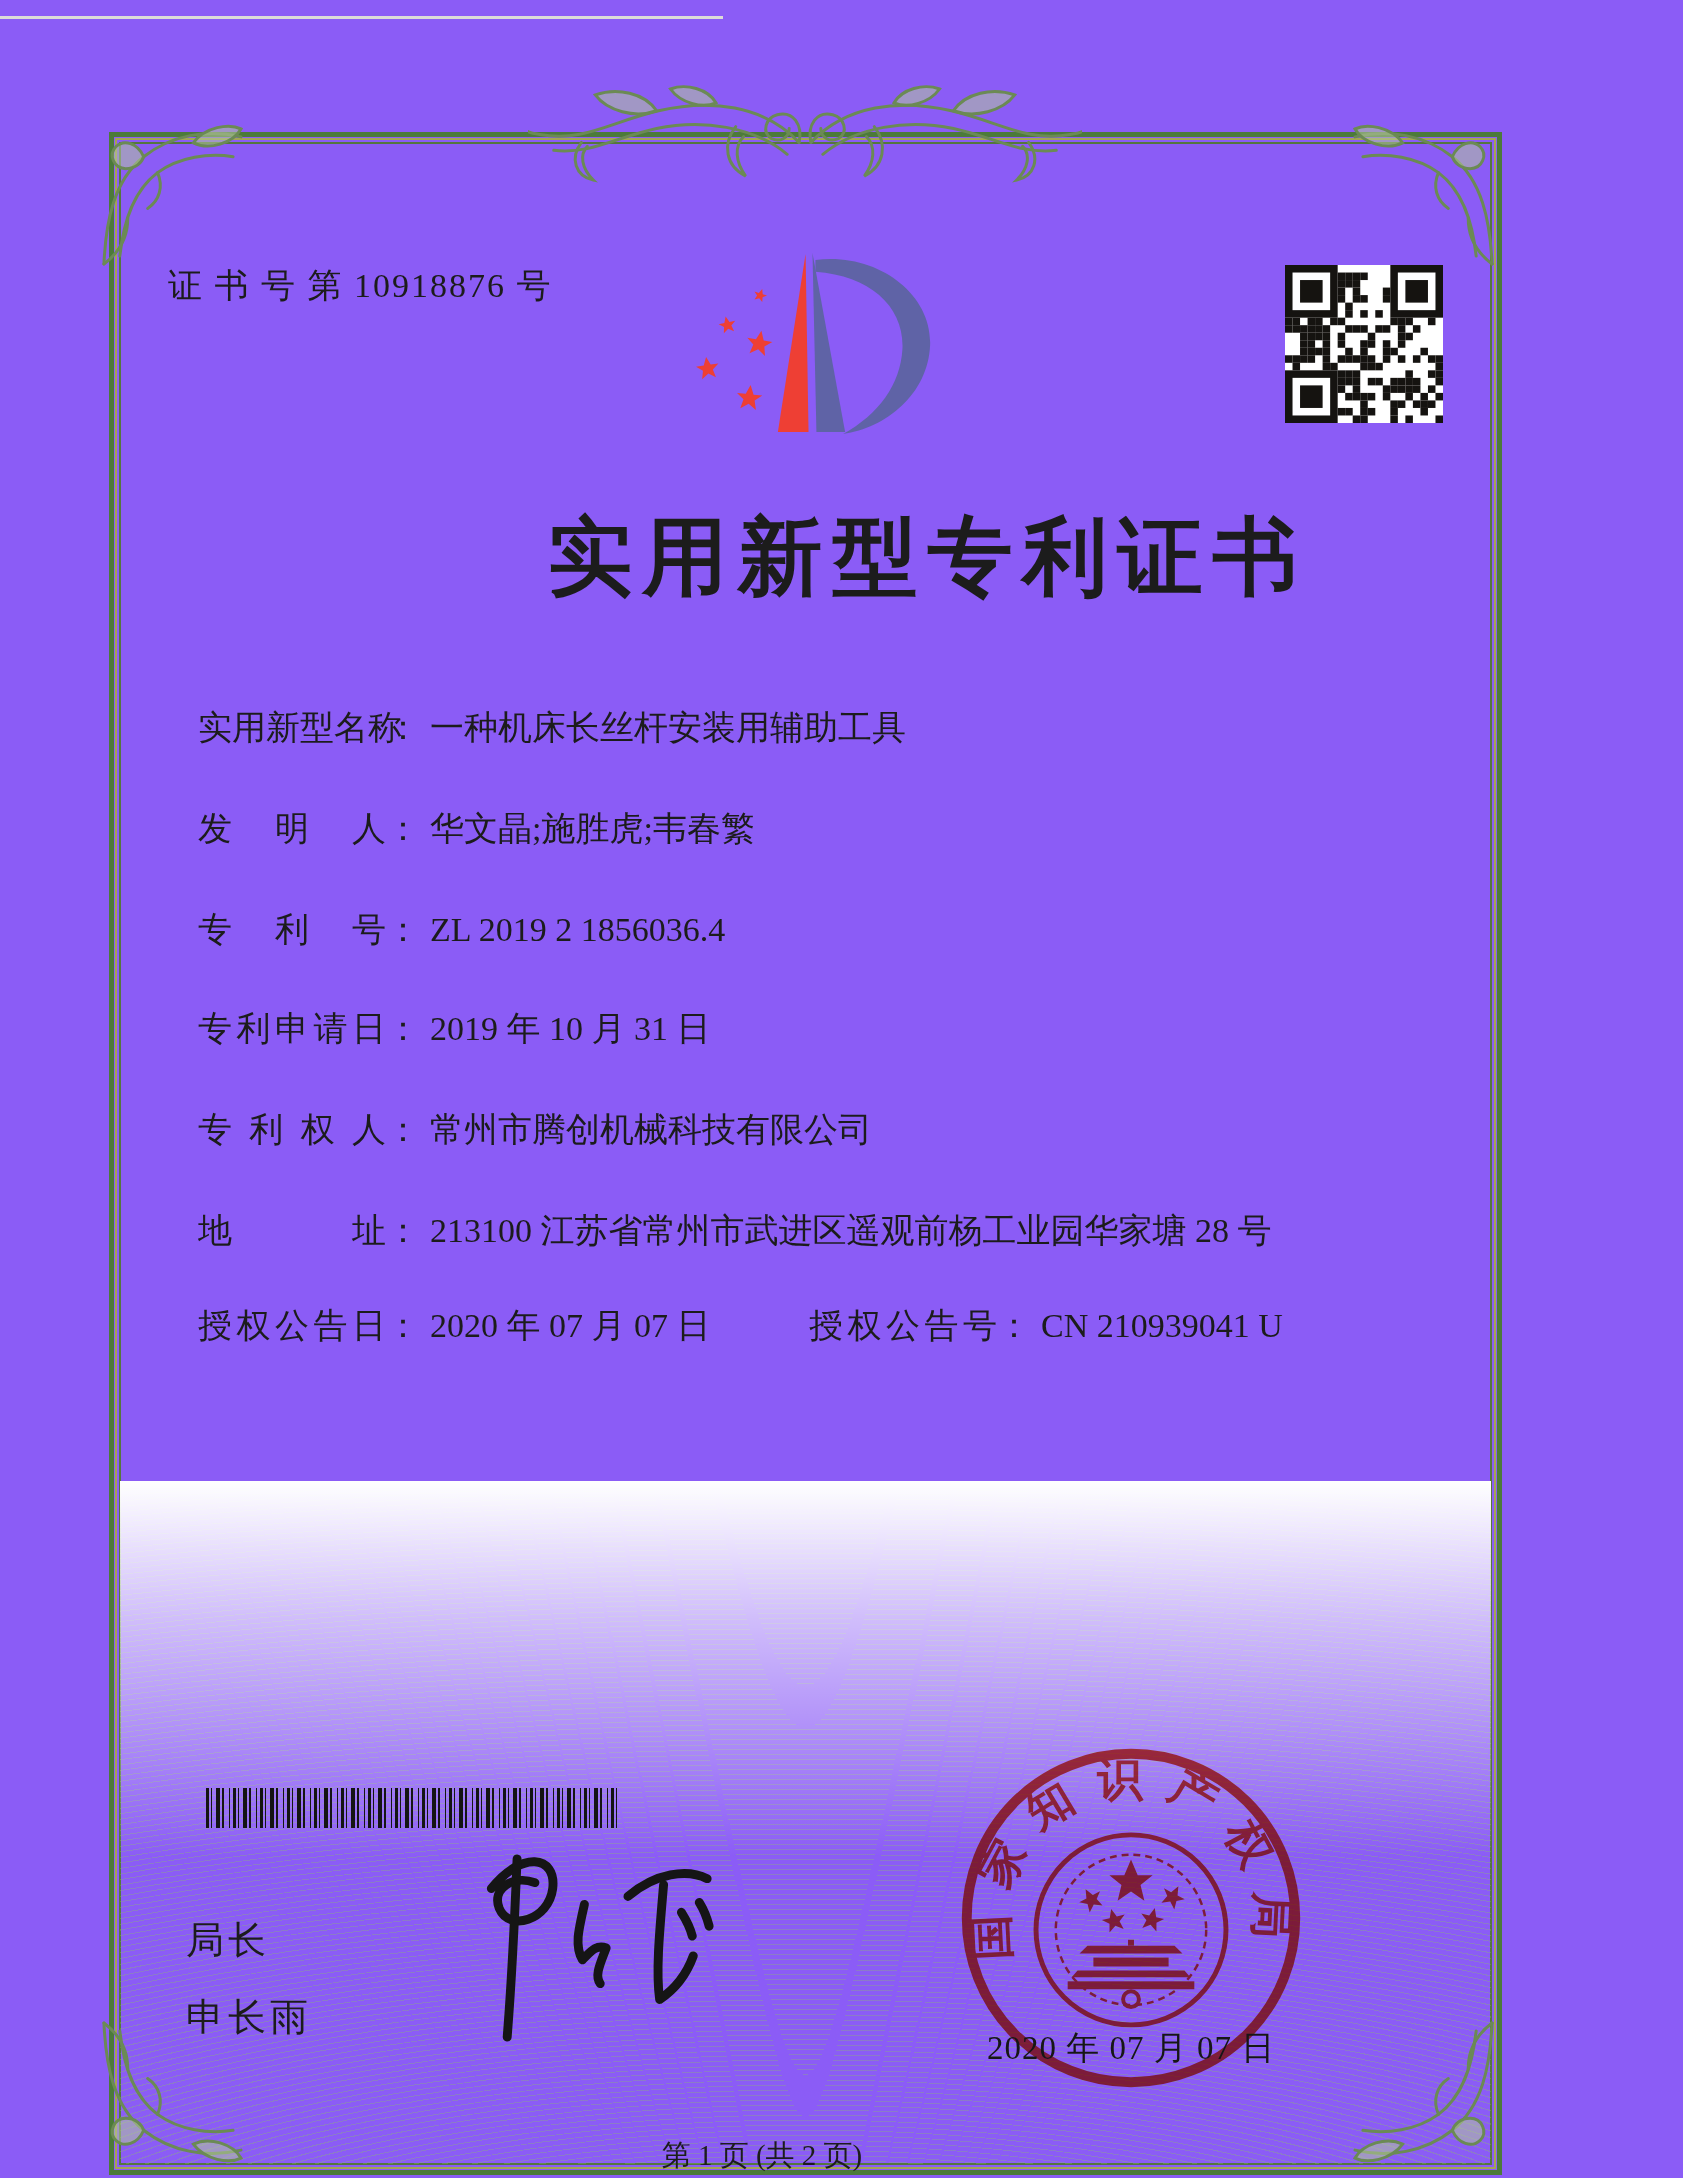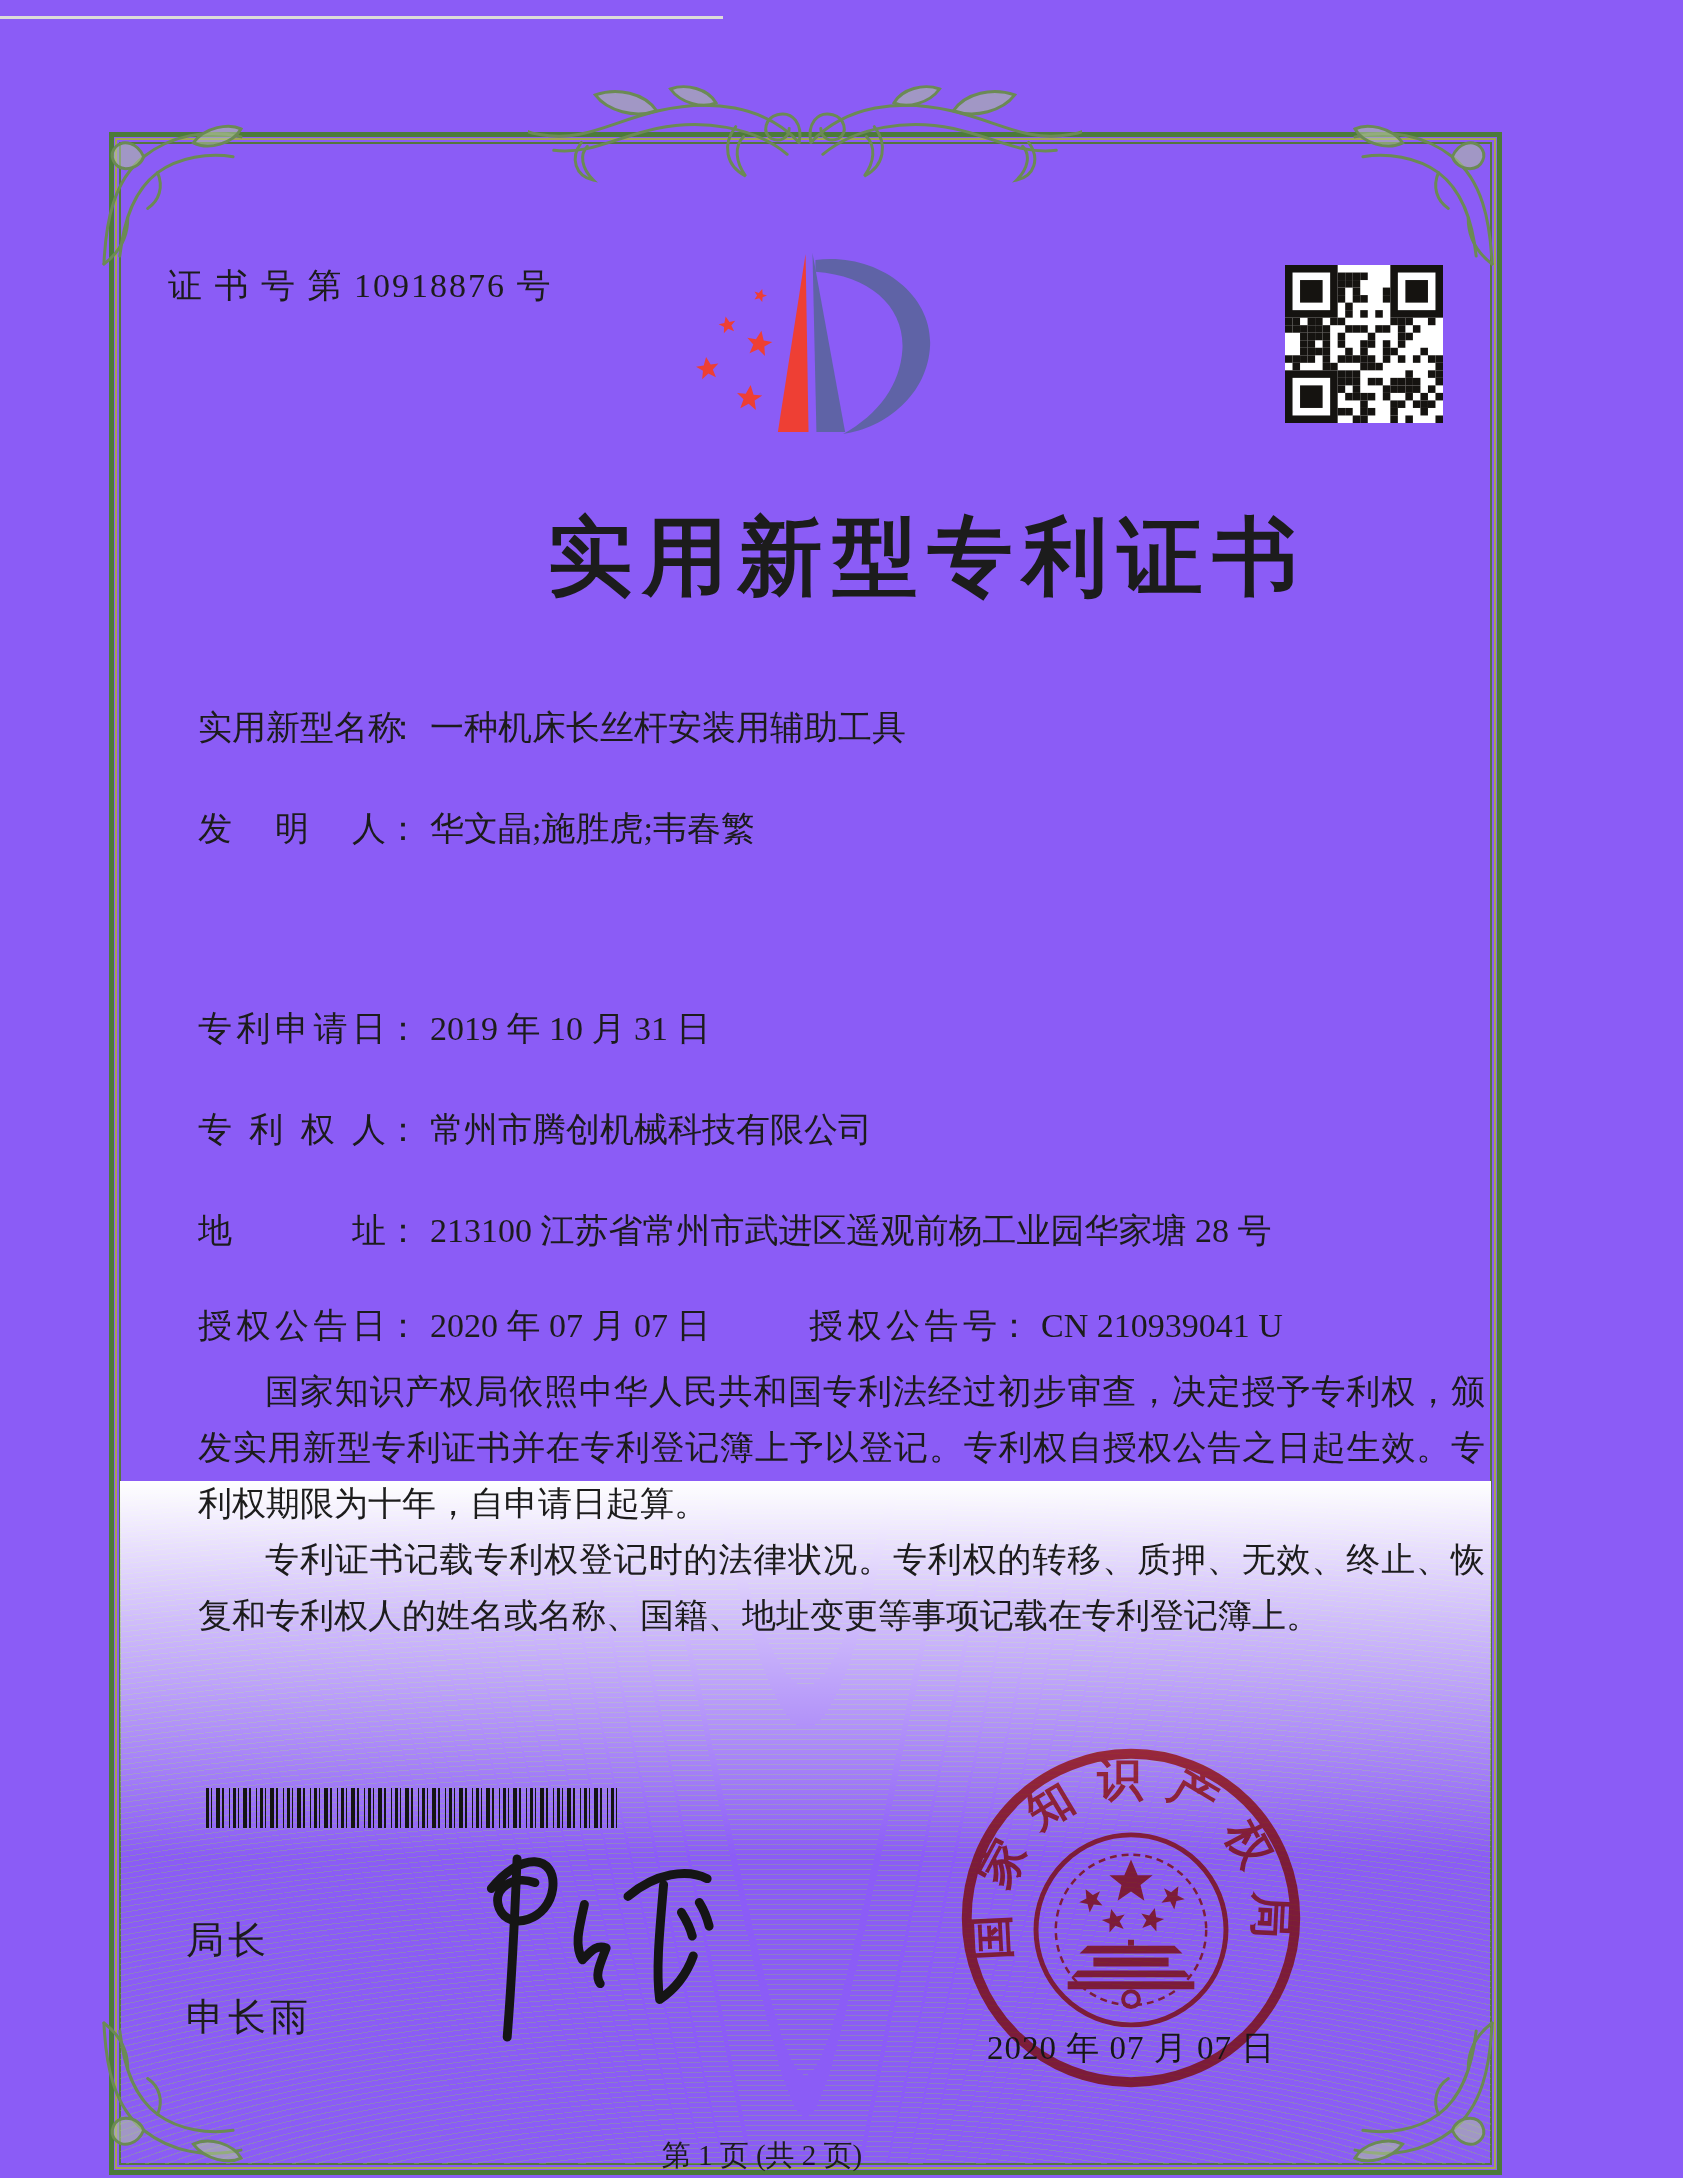--- a/index.html
+++ b/index.html
@@ -282,40 +282,39 @@
     </svg>
 
   <div class="title">实用新型专利证书</div>
 
   <div class="field-row" style="top:705px">
     <span class="flabel">实用新型名称</span><span class="colon">：</span><span class="fvalue">一种机床长丝杆安装用辅助工具</span>
   </div>
   <div class="field-row" style="top:806px">
     <span class="flabel">发明人</span><span class="colon">：</span><span class="fvalue">华文晶;施胜虎;韦春繁</span>
   </div>
+  <div class="field-row" style="top:907px">
+    <span class="flabel">专利号</span><span class="colon">：</span><span class="fvalue">ZL 2019 2 1856036.4</span>
+  </div>
   <div class="field-row" style="top:1006px">
     <span class="flabel">专利申请日</span><span class="colon">：</span><span class="fvalue">2019 年 10 月 31 日</span>
   </div>
   <div class="field-row" style="top:1107px">
     <span class="flabel">专利权人</span><span class="colon">：</span><span class="fvalue">常州市腾创机械科技有限公司</span>
   </div>
   <div class="field-row" style="top:1208px">
     <span class="flabel">地址</span><span class="colon">：</span><span class="fvalue">213100 江苏省常州市武进区遥观前杨工业园华家塘 28 号</span>
   </div>
   <div class="field-row" style="top:1303px">
     <span class="flabel">授权公告日</span><span class="colon">：</span><span class="fvalue">2020 年 07 月 07 日</span>
     <span class="grant-right">
       <span class="flabel">授权公告号</span><span class="colon">：</span><span class="fvalue">CN 210939041 U</span>
     </span>
   </div>
 
-  <div class="body-text">
-    <p>国家知识产权局依照中华人民共和国专利法经过初步审查，决定授予专利权，颁发实用新型专利证书并在专利登记簿上予以登记。专利权自授权公告之日起生效。专利权期限为十年，自申请日起算。</p>
-    <p>专利证书记载专利权登记时的法律状况。专利权的转移、质押、无效、终止、恢复和专利权人的姓名或名称、国籍、地址变更等事项记载在专利登记簿上。</p>
-  </div>
 
   <div class="barcode"></div>
 
   <div class="signer-title">局长</div>
   <div class="signer-name">申长雨</div>
 
   <svg class="signature" width="297" height="208" viewBox="0 0 300 210">
     <g fill="none" stroke="#151515" stroke-width="9" stroke-linecap="round" stroke-linejoin="round">
       <path d="M66,50 C96,12 132,16 128,50 C124,82 84,94 74,70 C66,50 88,36 110,44"></path>
       <path d="M92,20 C90,70 86,150 82,200"></path>

